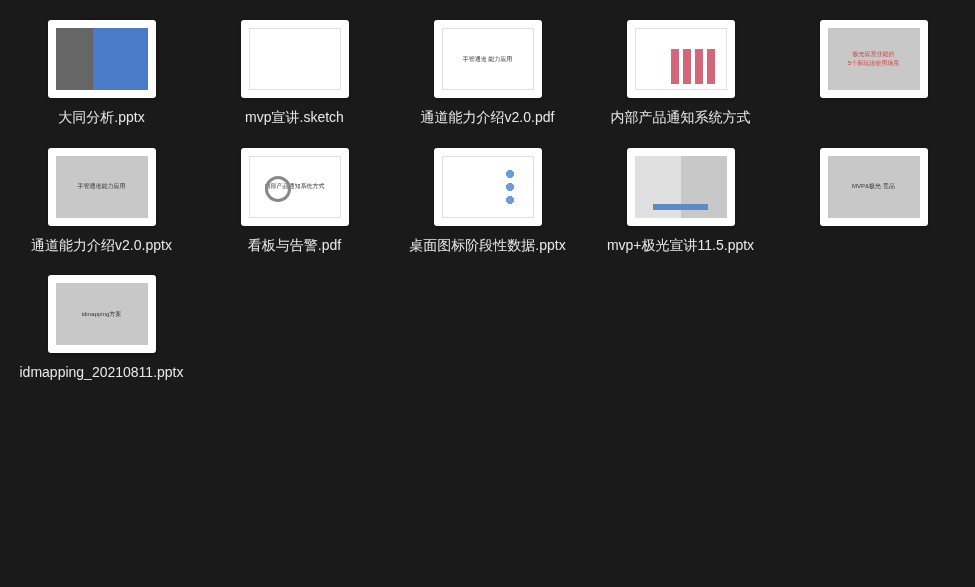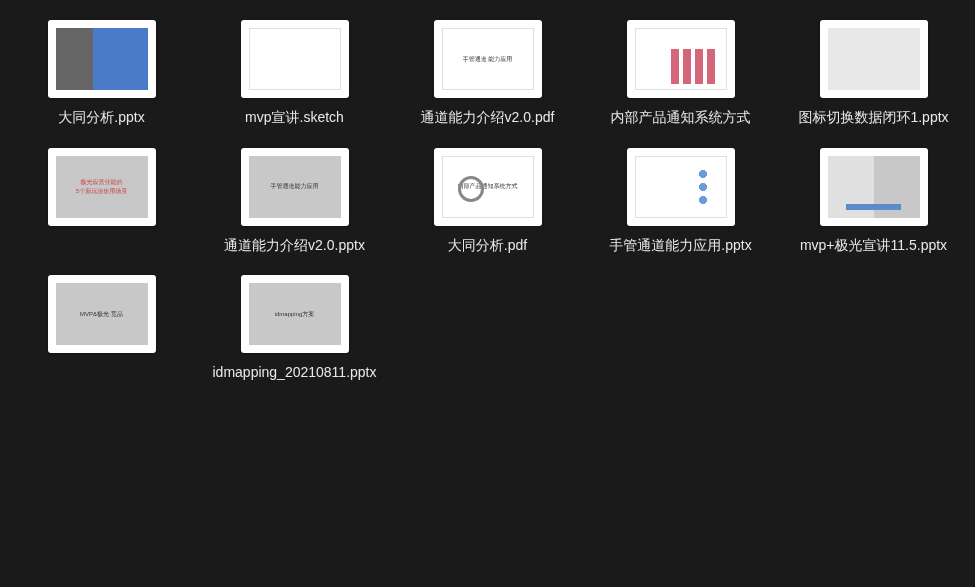--- a/index.html
+++ b/index.html
@@ -137,53 +137,47 @@
       <div class="filename">通道能力介绍v2.0.pdf</div>
     </div>
     <div class="file-item">
       <div class="thumbnail">
         <div class="thumb-inner thumb-white thumb-pink-bars"></div>
       </div>
       <div class="filename">内部产品通知系统方式</div>
     </div>
     <div class="file-item">
       <div class="thumbnail">
-        <div class="thumb-inner" style="background: rgb(232, 232, 232);"></div>
-      </div>
-      <div class="filename">图标切换数据闭环1.pptx</div>
-    </div>
-    <div class="file-item">
-      <div class="thumbnail">
         <div class="thumb-inner">
           <div class="thumb-red-text" style="white-space: pre-line;">极光应营业能的
 5个新玩法使用场景</div>
         </div>
       </div>
     </div>
     <div class="file-item">
       <div class="thumbnail">
         <div class="thumb-inner">
           <div class="thumb-mvp-text" style="white-space: pre-line;">手管通道能力应用</div>
         </div>
       </div>
       <div class="filename">通道能力介绍v2.0.pptx</div>
     </div>
     <div class="file-item">
       <div class="thumbnail">
         <div class="thumb-inner thumb-white thumb-ring">
           <div class="thumb-mvp-text" style="white-space: pre-line;">内部产品通知系统方式</div>
         </div>
       </div>
-      <div class="filename">大同分析.pdf</div>
+      <div class="filename">看板与告警.pdf</div>
     </div>
     <div class="file-item">
       <div class="thumbnail">
         <div class="thumb-inner thumb-white thumb-diagram"></div>
       </div>
-      <div class="filename">手管通道能力应用.pptx</div>
+      <div class="filename">桌面图标阶段性数据.pptx</div>
     </div>
     <div class="file-item">
       <div class="thumbnail">
         <div class="thumb-inner" style="background: linear-gradient(to right, rgb(224, 224, 224) 0%, rgb(224, 224, 224) 50%, rgb(200, 200, 200) 50%, rgb(200, 200, 200) 100%);">
           <div style="position: absolute; bottom: 8px; left: 20%; width: 60%; height: 6px; background: rgb(91, 140, 201);"></div>
         </div>
       </div>
       <div class="filename">mvp+极光宣讲11.5.pptx</div>
     </div>
     <div class="file-item">

